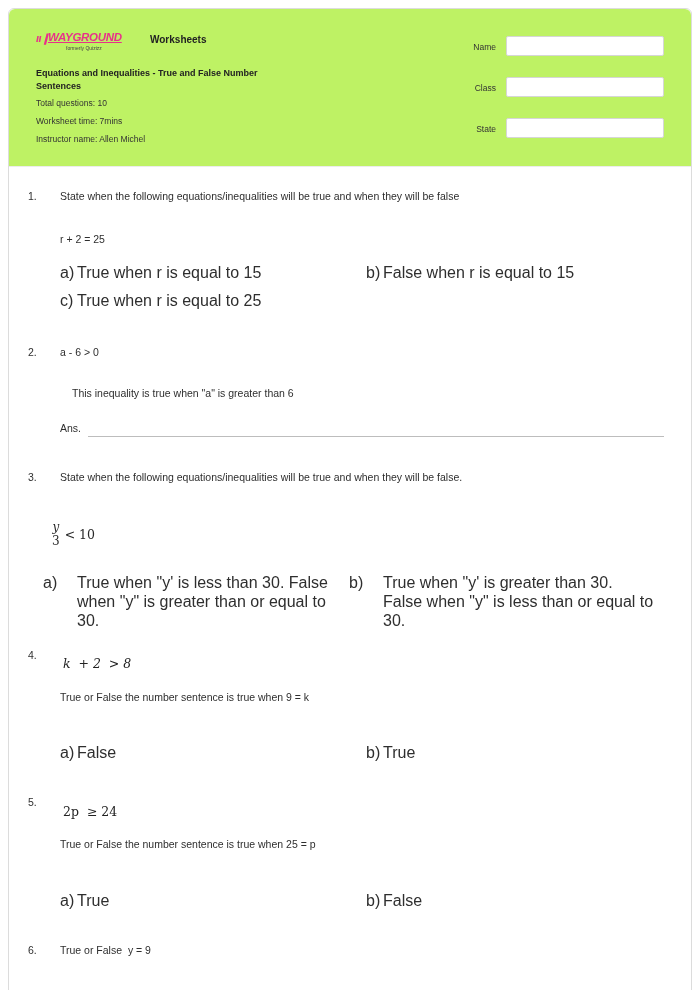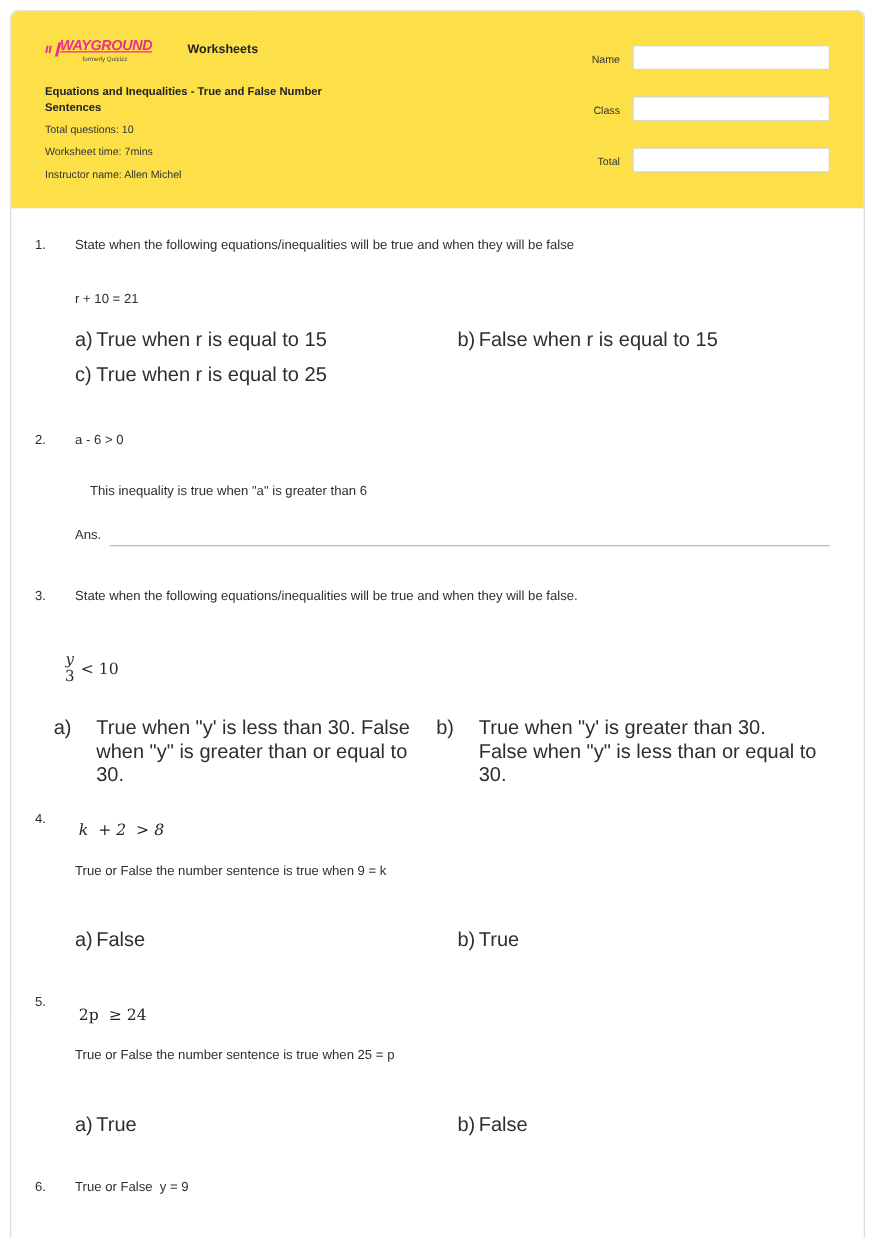--- a/index.html
+++ b/index.html
@@ -4,21 +4,21 @@
   <style>
     * { box-sizing: border-box; margin: 0; padding: 0; }
     html, body { width: 700px; height: 990px; background: #ffffff; overflow: hidden; }
     body { font-family: "Liberation Sans", sans-serif; color: #2a2a2a; position: relative; }
     .page {
       position: absolute; left: 8px; top: 8px; width: 684px; height: 1000px;
       border: 1px solid #dcdcdc; border-radius: 6px 6px 0 0; background: #fff;
     }
     .header {
       position: absolute; left: 0; top: 0; width: 100%; height: 158px;
-      background: #fde047; border-bottom: 1px solid #ececec; border-radius: 6px 6px 0 0;
+      background: #bef264; border-bottom: 1px solid #ececec; border-radius: 6px 6px 0 0;
     }
     .logo-row { position: absolute; left: 27px; top: 22px; display: flex; align-items: flex-start; }
     .logo { position: relative; width: 92px; height: 24px; }
     .logo-mark { position: absolute; left: 0; top: 1px; font-weight: 900; font-style: italic; font-size: 11px; color: #e8318a; letter-spacing: -0.5px; }
     .logo-main { position: absolute; left: 12px; top: 0px; font-weight: 900; font-style: italic; font-size: 11.5px; color: #e8318a; letter-spacing: -0.3px; text-decoration: underline; }
     .logo-sub { position: absolute; left: 30px; top: 14px; font-size: 5px; color: #444; }
     .brand-suffix { font-weight: 700; font-size: 10px; color: #222; margin-left: 22px; margin-top: 3px; }
     .ws-title { position: absolute; left: 27px; top: 58px; width: 240px; font-weight: 700; font-size: 9px; line-height: 13px; color: #222; }
     .meta { position: absolute; left: 27px; font-size: 8.5px; color: #333; }
     .field-label { position: absolute; right: 195px; font-size: 8.5px; color: #333; text-align: right; margin-left: 25px; }
@@ -54,29 +54,29 @@
 
     <div class="ws-title">Equations and Inequalities - True and False Number Sentences</div>
     <div class="meta" style="top:89px">Total questions: 10</div>
     <div class="meta" style="top:107px">Worksheet time: 7mins</div>
     <div class="meta" style="top:125px">Instructor name: Allen Michel</div>
 
     <div class="field-label" style="top:33px">Name</div>
     <div class="field-input" style="top:27px"></div>
     <div class="field-label" style="top:74px">Class</div>
     <div class="field-input" style="top:68px"></div>
-    <div class="field-label" style="top:115px">Total</div>
+    <div class="field-label" style="top:115px">State</div>
     <div class="field-input" style="top:109px"></div>
   </div>
 </div>
 
 <div>
   <span class="qnum" style="top:190px">1.</span>
   <span class="q" style="left:60px; top:190px">State when the following equations/inequalities will be true and when they will be false</span>
-  <span class="q" style="left:60px; top:233px">r + 10 = 21</span>
+  <span class="q" style="left:60px; top:233px">r + 2 = 25</span>
   <div class="opt" style="left:60px; top:263px">
     <span class="lbl">a)</span><span>True when r is equal to 15</span>
   </div>
   <div class="opt" style="left:366px; top:263px">
     <span class="lbl">b)</span><span>False when r is equal to 15</span>
   </div>
   <div class="opt" style="left:60px; top:291px">
     <span class="lbl">c)</span><span>True when r is equal to 25</span>
   </div>
 </div>

